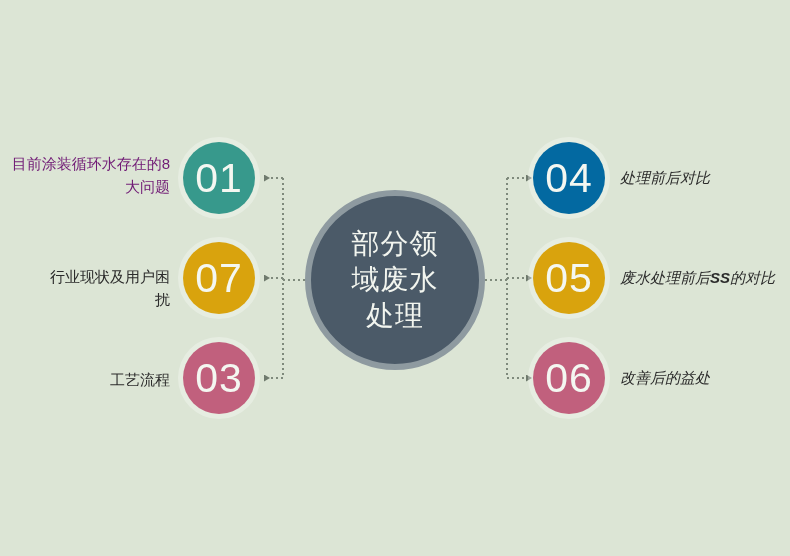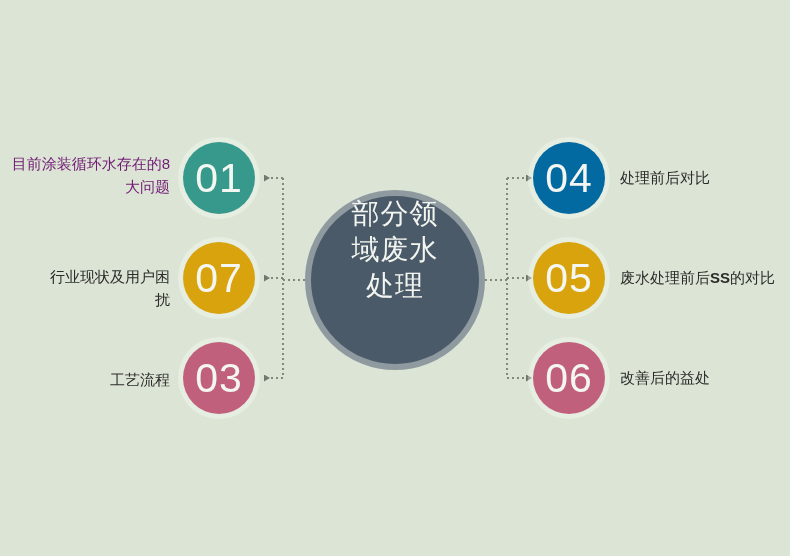--- a/index.html
+++ b/index.html
@@ -37,20 +37,21 @@
   .hub {
     position: absolute;
     left: 305px;
     top: 190px;
     width: 180px;
     height: 180px;
     border-radius: 50%;
     background: #4b5a68;
     border: 6px solid #8e9aa0;
     display: flex;
+    align-items: center;
     justify-content: center;
     text-align: center;
     z-index: 3;
   }
   .hub-label {
     color: #f2f5ef;
     font-size: 28px;
     line-height: 1.28;
     letter-spacing: 1px;
     width: 120px;
@@ -95,20 +96,21 @@
   }
   .caption-left {
     text-align: right;
     right: 620px;   
     width: 170px;
   }
   .caption-right {
     text-align: left;
     left: 620px;
     width: 170px;
+    font-style: italic;
   }
   .cap-01 { top: 152px; }
   .cap-02 { top: 265px; padding-left: 36px; }
   .cap-03 { top: 368px; padding-left: 12px; }
   .cap-04 { top: 166px; }
   .cap-05 { top: 266px; }
   .cap-06 { top: 366px; }
 
   .caption b { font-weight: 700; }
 </style>

